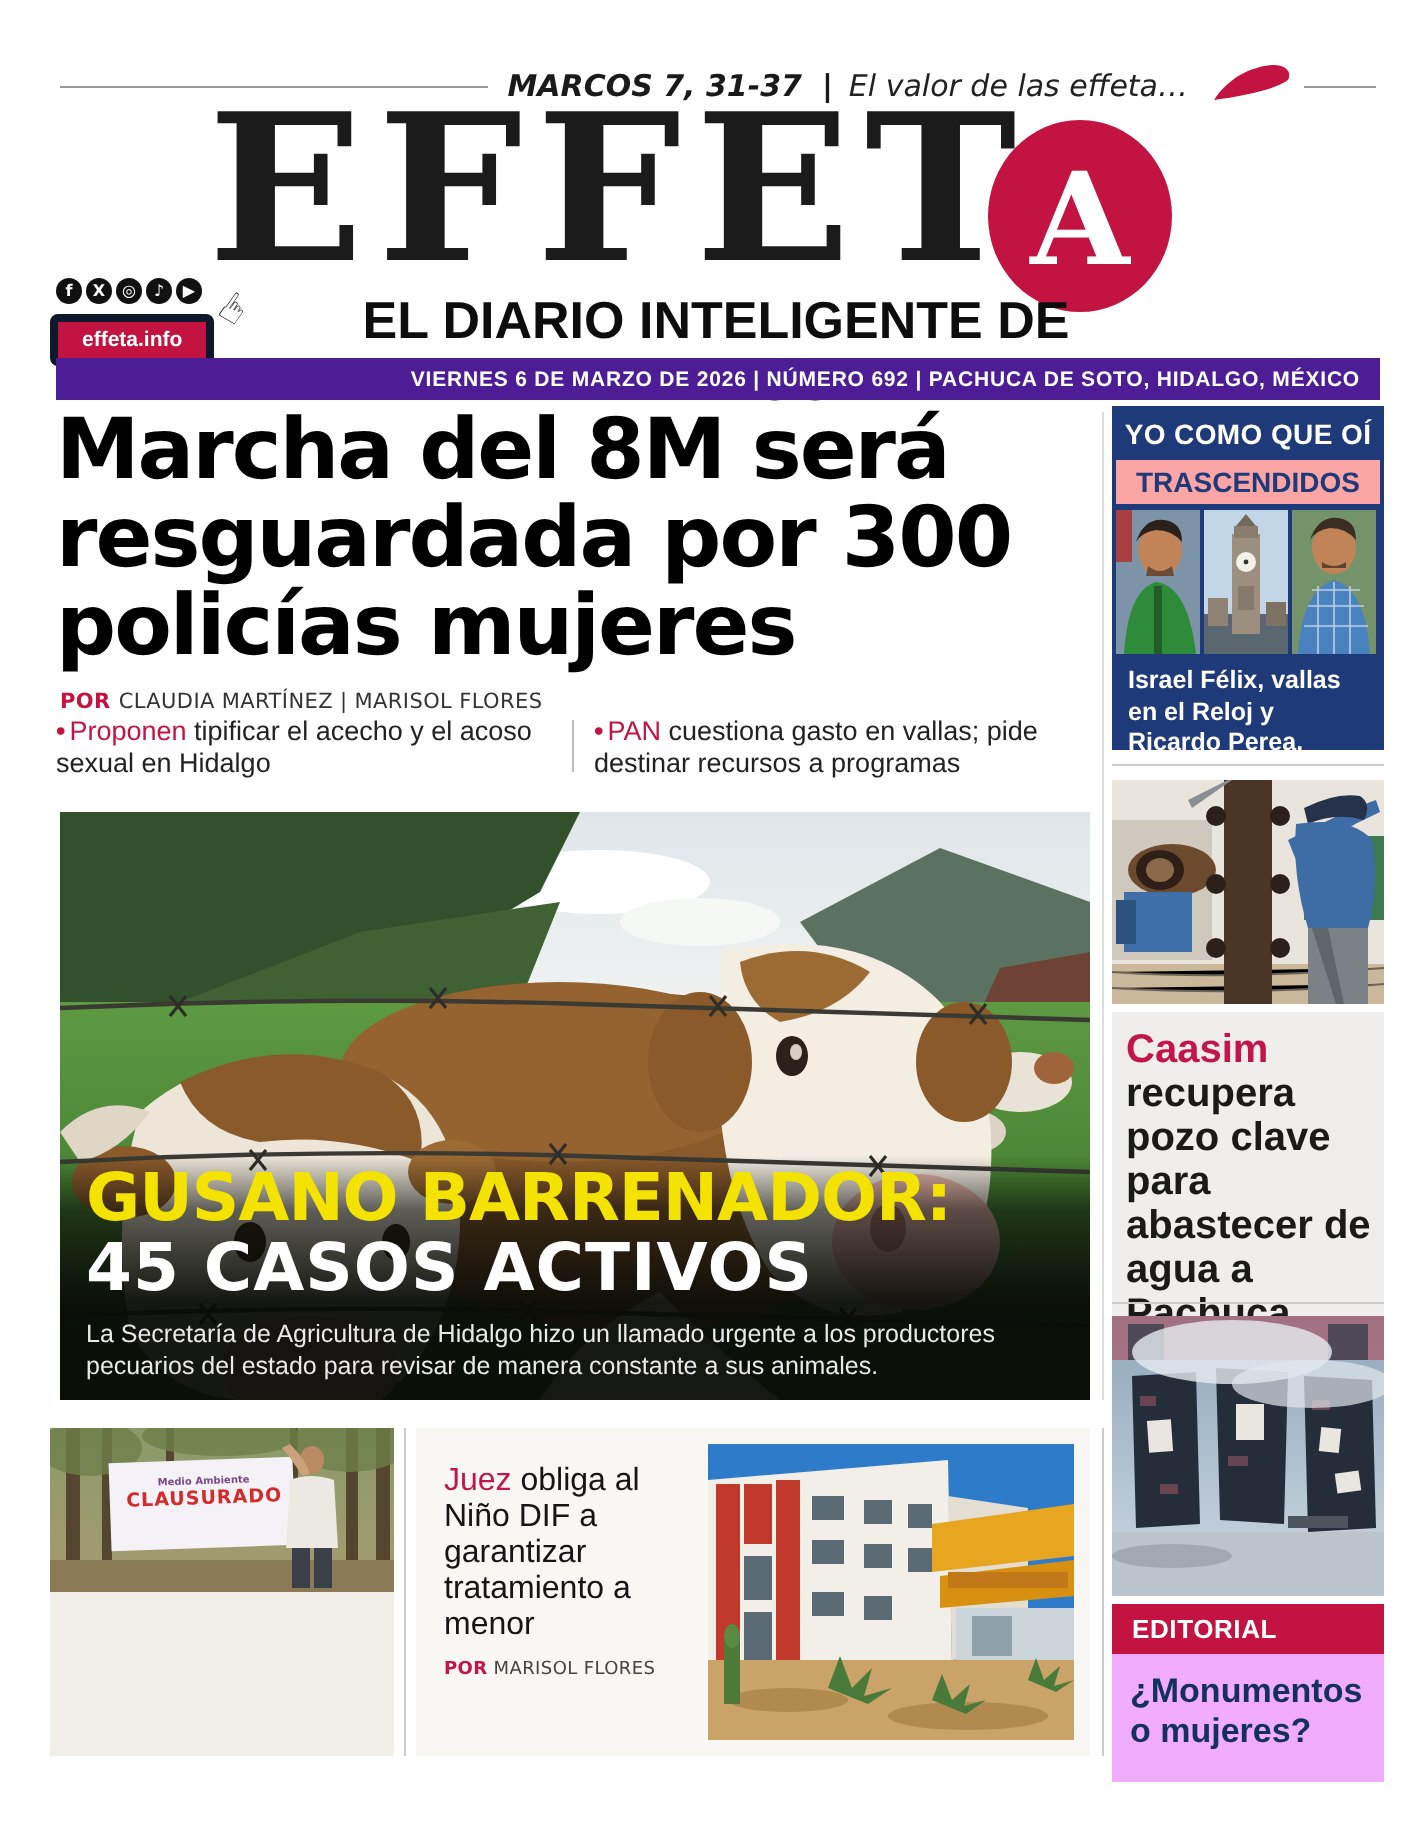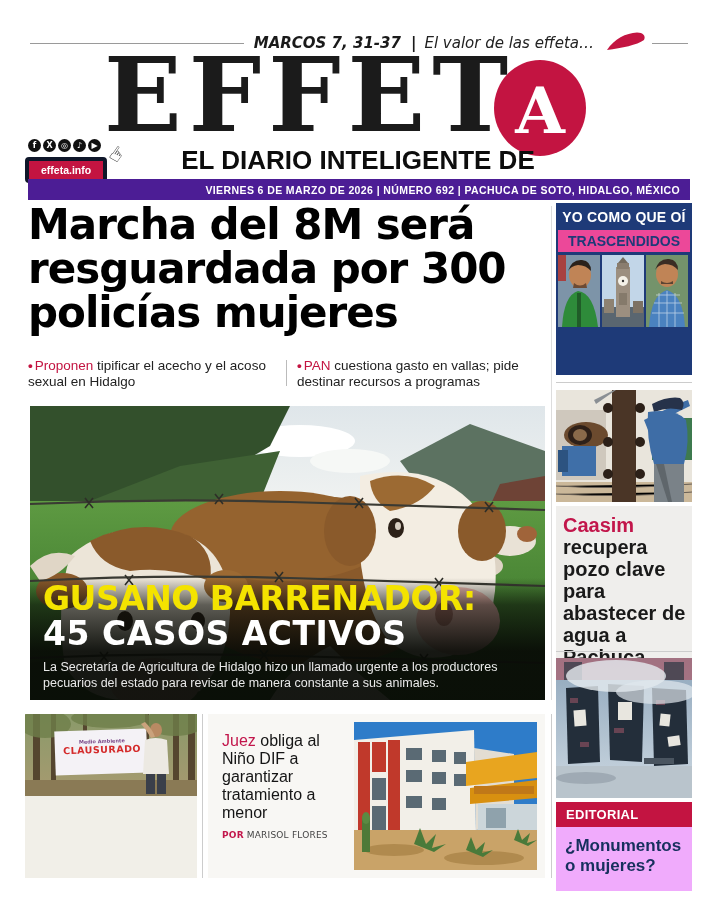--- a/index.html
+++ b/index.html
@@ -55,21 +55,21 @@
   .photo-overlay { position:absolute; left:0; right:0; bottom:0; padding:4px 13px 9px 13px;
     background:linear-gradient(to bottom, rgba(8,10,6,0) 0%, rgba(8,10,6,0.62) 22%, rgba(8,10,6,0.94) 60%); }
   .ph-line1 { font-weight:bold; font-size:33px; line-height:1.05; letter-spacing:-0.5px; color:#F4E300; cursor:pointer; }
   .ph-line2 { font-weight:bold; font-size:33px; line-height:1.05; letter-spacing:0.5px; color:#fff; }
   .ph-deck { margin-top:7px; font-size:12.5px; line-height:1.3; color:#e9e9e9; font-family:"Liberation Sans", sans-serif; }
   .col-divider { position:absolute; left:551px; top:206px; width:1px; height:494px; background:#ddd; }
   
   .trasc-box { position:absolute; left:556px; top:203px; width:136px; height:172px; background:#1E3A78; }
   .trasc-kicker { color:#fff; font-weight:bold; font-size:14px; text-align:center; padding:6px 0 5px 0;
     font-family:"Liberation Sans", sans-serif; letter-spacing:0.2px; }
-  .trasc-band { background:#ec4899; color:#1E3A78; font-weight:bold; font-size:14px; text-align:center;
+  .trasc-band { background:#fca5a5; color:#1E3A78; font-weight:bold; font-size:14px; text-align:center;
     padding:3px 0; margin:0 2px; font-family:"Liberation Sans", sans-serif; }
   .trasc-photos { display:flex; gap:2px; padding:3px 2px; }
   .trasc-photos svg { display:block; }
   .trasc-caption { color:#fff; font-weight:bold; font-size:12.5px; line-height:1.25; padding:3px 8px;
     font-family:"Liberation Sans", sans-serif; }
   .side-hr { position:absolute; left:556px; width:136px; height:1px; background:#ccc; }
   .caasim-box { position:absolute; left:556px; top:390px; width:136px; }
   .caasim-head { background:#EFEEEC; padding:8px 6px 10px 7px;
     font-family:"Liberation Sans", sans-serif; font-weight:bold; font-size:20px; line-height:1.1;
     color:#1a1a1a; cursor:pointer; }
@@ -123,20 +123,23 @@
       <span class="s-icon">◎</span>
       <span class="s-icon">♪</span>
       <span class="s-icon">▶</span>
     </div>
   <span class="cursor-hand">☞</span>
   <div class="site-pill">effeta.info</div>
   <div class="tagline">EL DIARIO INTELIGENTE DE HIDALGO</div>
   <div class="date-bar">VIERNES 6 DE MARZO DE 2026 | NÚMERO 692 | PACHUCA DE SOTO, HIDALGO, MÉXICO</div>
 
   <h1 class="headline">Marcha del 8M será resguardada por 300 policías mujeres</h1>
+  <div class="byline">
+    <span class="por">POR</span><span>CLAUDIA MARTÍNEZ | MARISOL FLORES</span>
+  </div>
   <div class="bullets">
     <div class="bullet"><span class="lead-red">Proponen</span><span> tipificar el acecho y el acoso sexual en Hidalgo</span></div>
     <div class="vline-b"></div>
     <div class="bullet"><span class="lead-red">PAN</span><span> cuestiona gasto en vallas; pide destinar recursos a programas</span></div>
   </div>
 
   <div class="col-divider"></div>
 
   <div class="main-photo photo-frame">
     <svg width="515" height="294" viewBox="0 0 515 294">
@@ -233,20 +236,21 @@
         <ellipse cx="21" cy="19" rx="11" ry="13" fill="#c08456"></ellipse>
         <path d="M9 15 Q13 3 23 4 Q32 5 32 15 Q27 9 19 9 Q12 10 9 15 Z" fill="#3a2d24"></path>
         <path d="M15 26 Q21 30 27 26 L27 29 L15 29 Z" fill="#5c4433"></path>
         <path d="M3 72 Q5 40 21 35 Q37 40 39 72 Z" fill="#4a82c0"></path>
         <g stroke="#d8e4f0" stroke-width="0.8" opacity="0.8">
           <path d="M8 48 H36 M6 58 H38 M10 40 H34"></path>
           <path d="M13 38 V72 M21 36 V72 M29 38 V72"></path>
         </g>
       </svg>
     </div>
+    <div class="trasc-caption">Israel Félix, vallas en el Reloj y Ricardo Perea.</div>
   </div>
 
   <div class="side-hr" style="top:382px"></div>
 
   <div class="caasim-box">
     <svg width="136" height="112" viewBox="0 0 136 112" class="photo-frame">
       <rect width="136" height="112" fill="#e9e5dc"></rect>
       <rect x="0" y="20" width="50" height="70" fill="#cfc8bd"></rect>
       <rect x="96" y="28" width="40" height="42" fill="#3e7a4f"></rect>
       <rect x="0" y="92" width="136" height="20" fill="#cbb89a"></rect>

